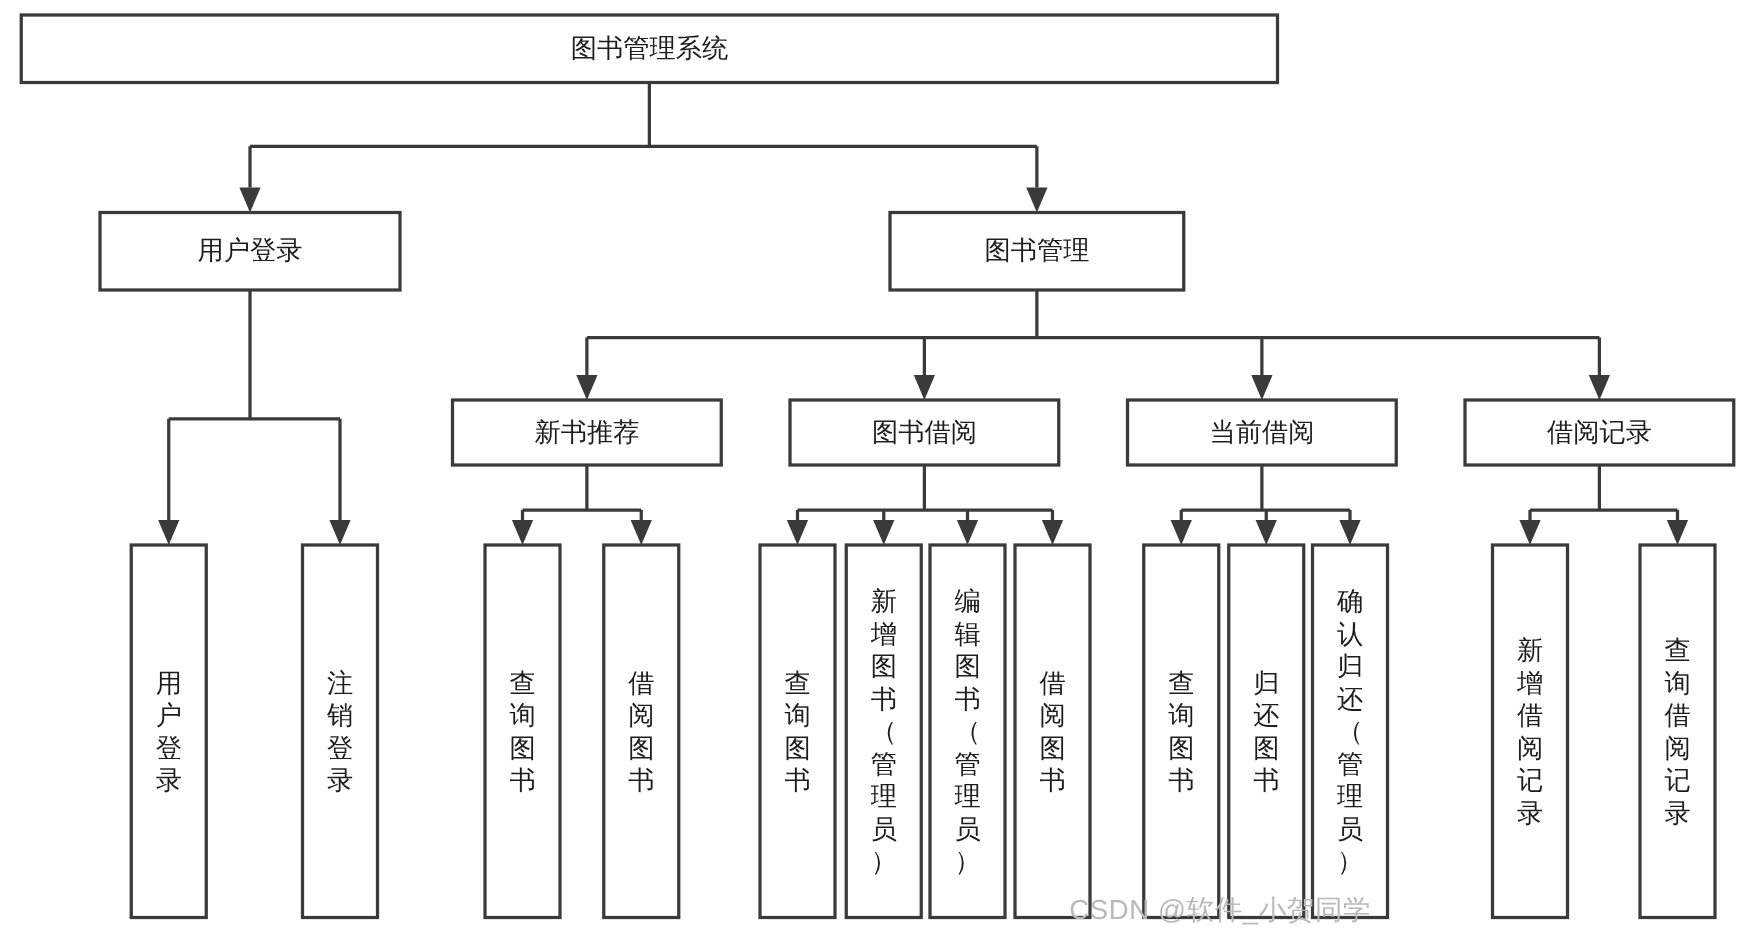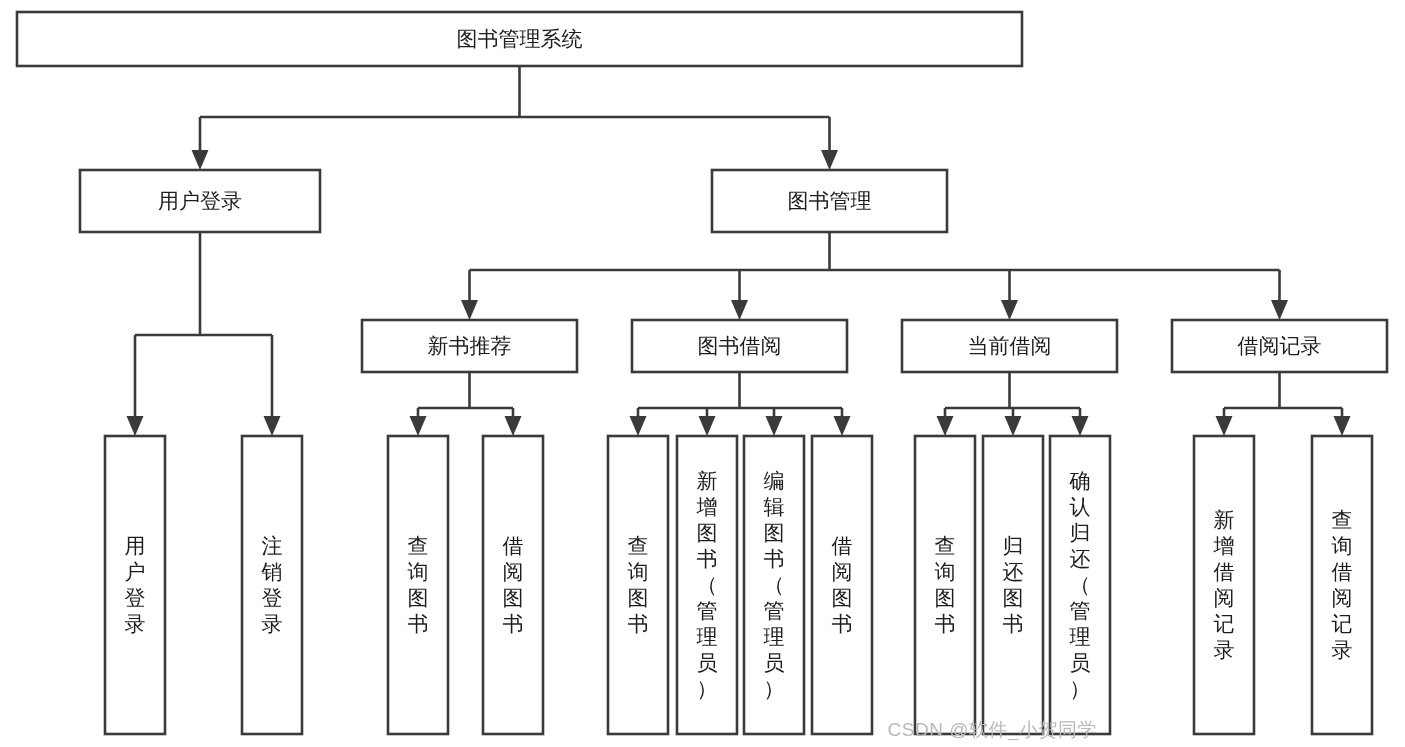--- a/index.html
+++ b/index.html
@@ -52,21 +52,21 @@
     font-family: "Liberation Sans", "DejaVu Sans", sans-serif;
     font-size: 21px;
     fill: #1d1d1d;
     text-anchor: middle;
   }
   .watermark {
     position: absolute;
     right: 14px;
     bottom: 4px;
     font-family: "Liberation Sans", "DejaVu Sans", sans-serif;
-    font-size: 19px;
+    font-size: 22px;
     color: #b9b9b9;
     letter-spacing: 0.5px;
     white-space: nowrap;
     pointer-events: none;
   }
 </style>
 </head>
 <body>
 
 <div id="diagram-root">

